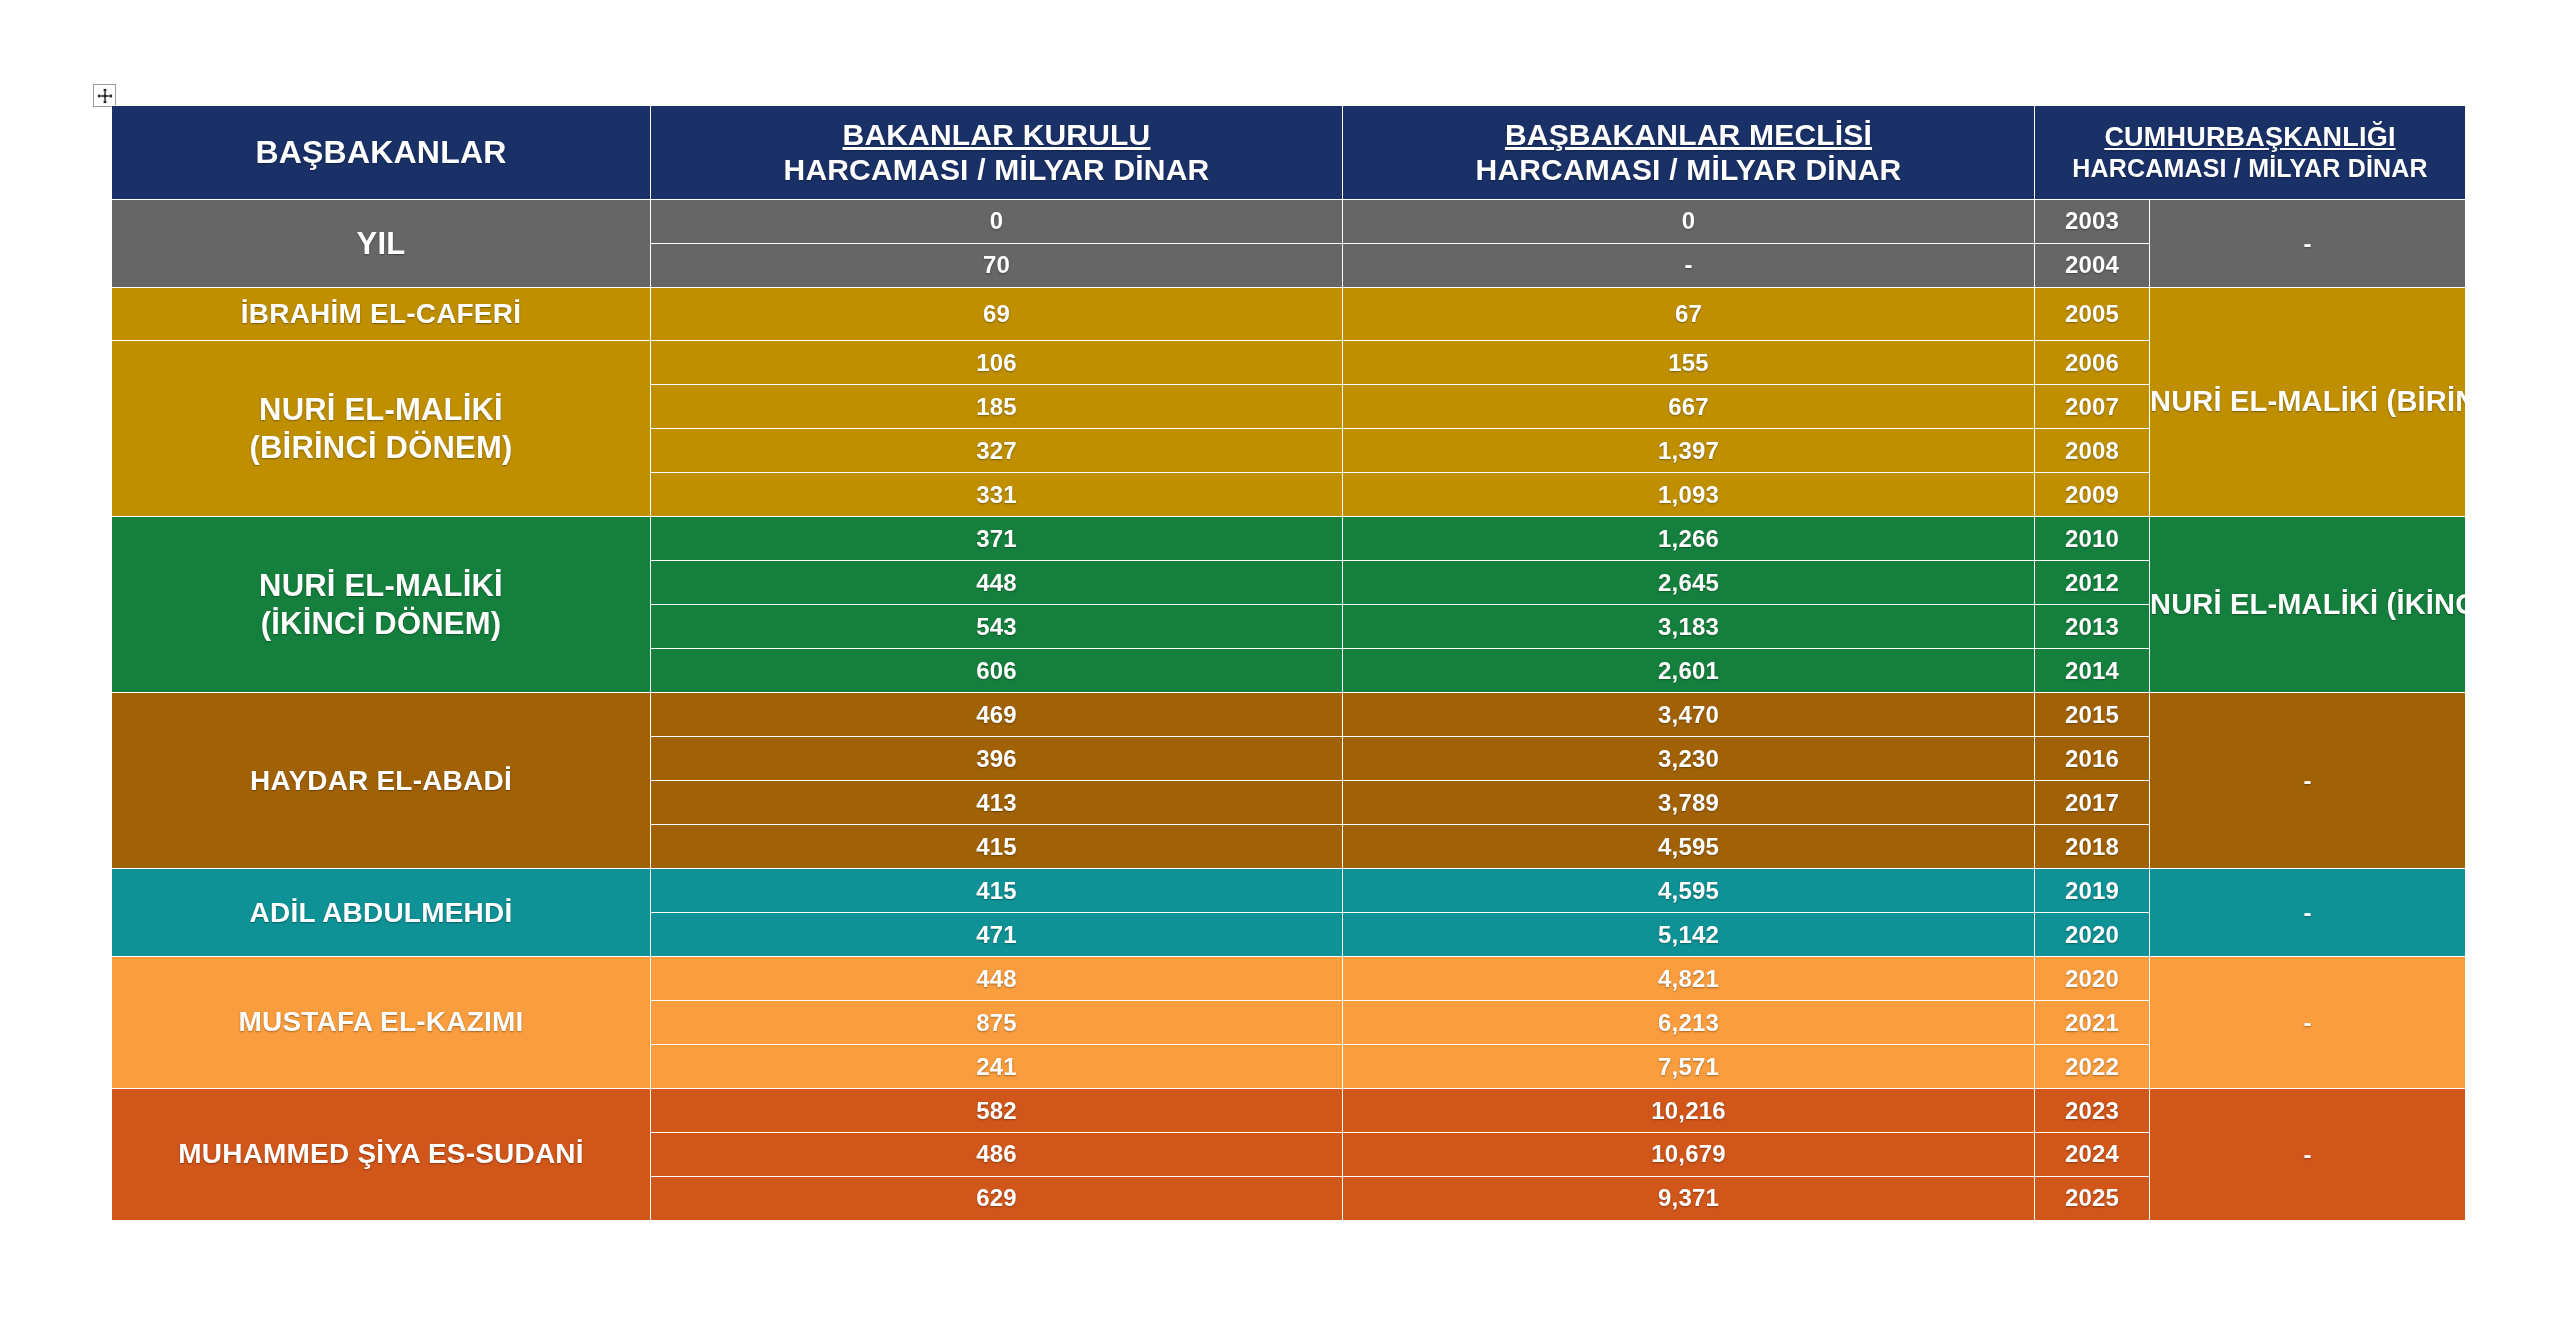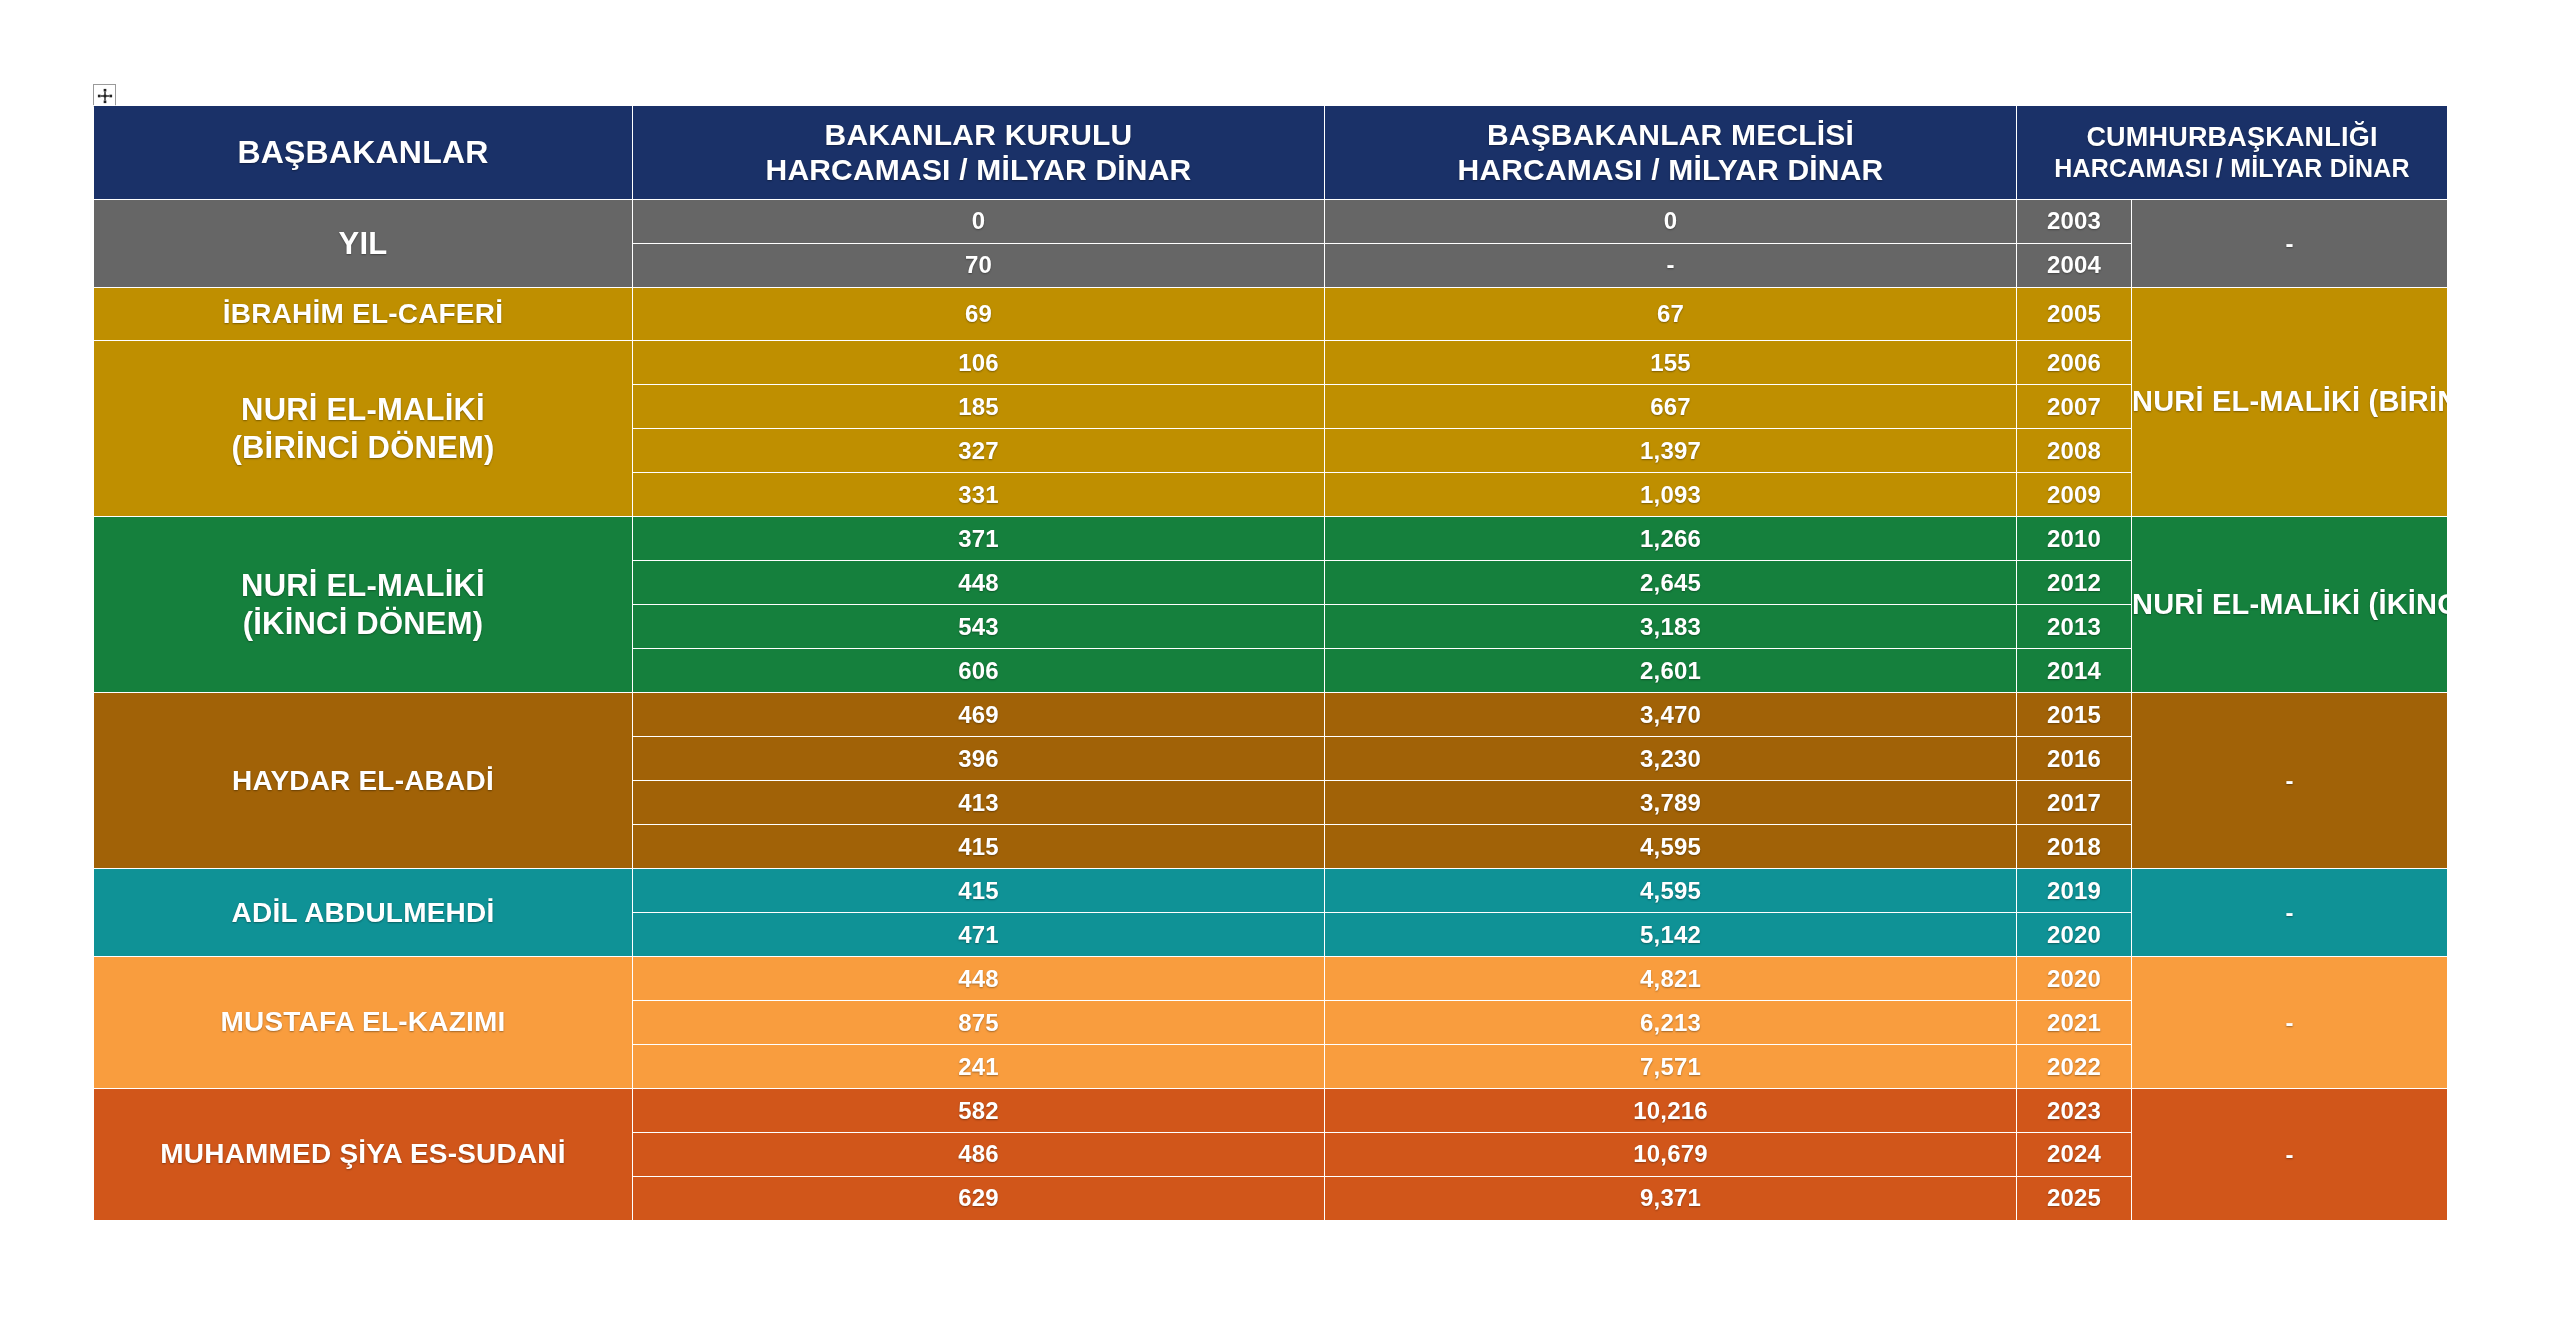--- a/index.html
+++ b/index.html
@@ -13,21 +13,21 @@
 
   
   .move-handle{
     position:absolute;left:93px;top:84px;width:23.4px;height:23.4px;
     background:#ffffff;border:0.9px solid #9a9a9a;
     box-sizing:border-box;
   }
   .move-handle svg{display:block;margin:2.7px auto 0;}
 
   .table-wrap{
-    position:absolute;left:93px;top:105px;
+    position:absolute;left:111px;top:105px;
     width:2355px;height:1116px;
   }
   table.grid{
     border-collapse:collapse;
     table-layout:fixed;
     width:2355px;height:1116px;
     color:#ffffff;
   }
   table.grid td{
     padding:0;
@@ -49,21 +49,21 @@
   col.c-pres{width:316px;}
 
   
   .hdr{
     background:#1A3168;
     height:93px;
     font-size:30px;
     line-height:1.16;
     border-color:rgba(255,255,255,.75) !important;
   }
-  .hdr .l1{display:block;}
+  .hdr .l1{display:block;text-decoration:underline;}
   .hdr .l2{display:block;}
   .hdr-pm{font-size:32px;}
   .hdr-pres{font-size:27px;}
   .hdr-pres .l2{font-size:25px;}
 
   
   .sec-yil   {background:#666666;}
   .sec-gold  {background:#BF8F00;}
   .sec-brown {background:#15803d;}
   .sec-blue  {background:#a16207;}

